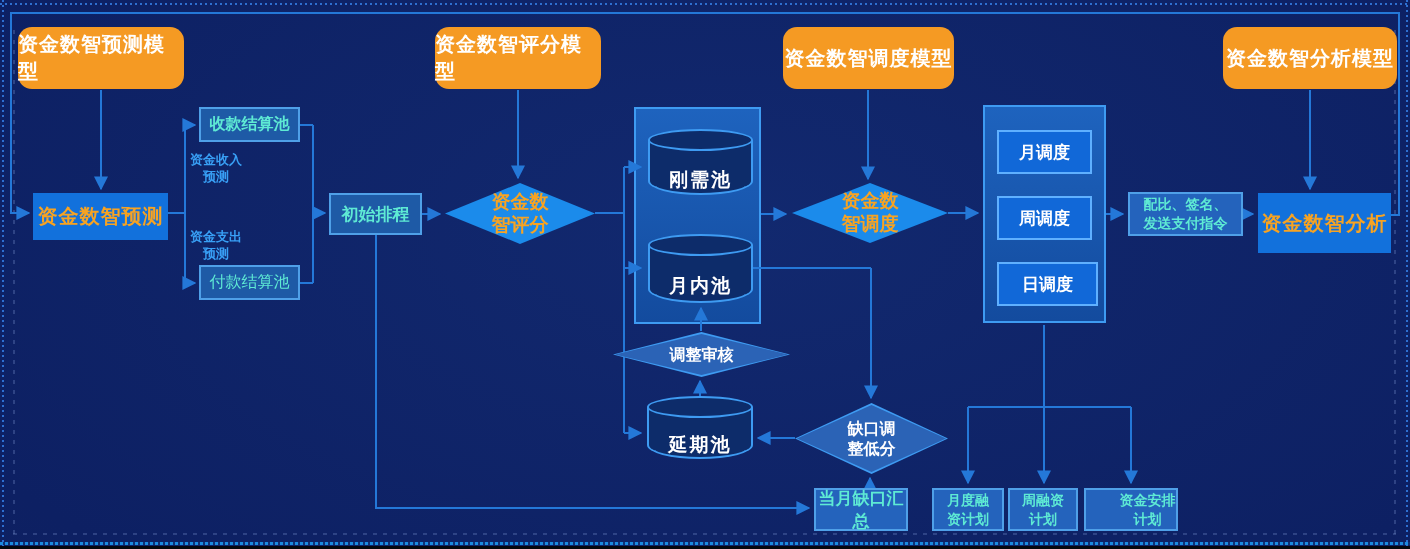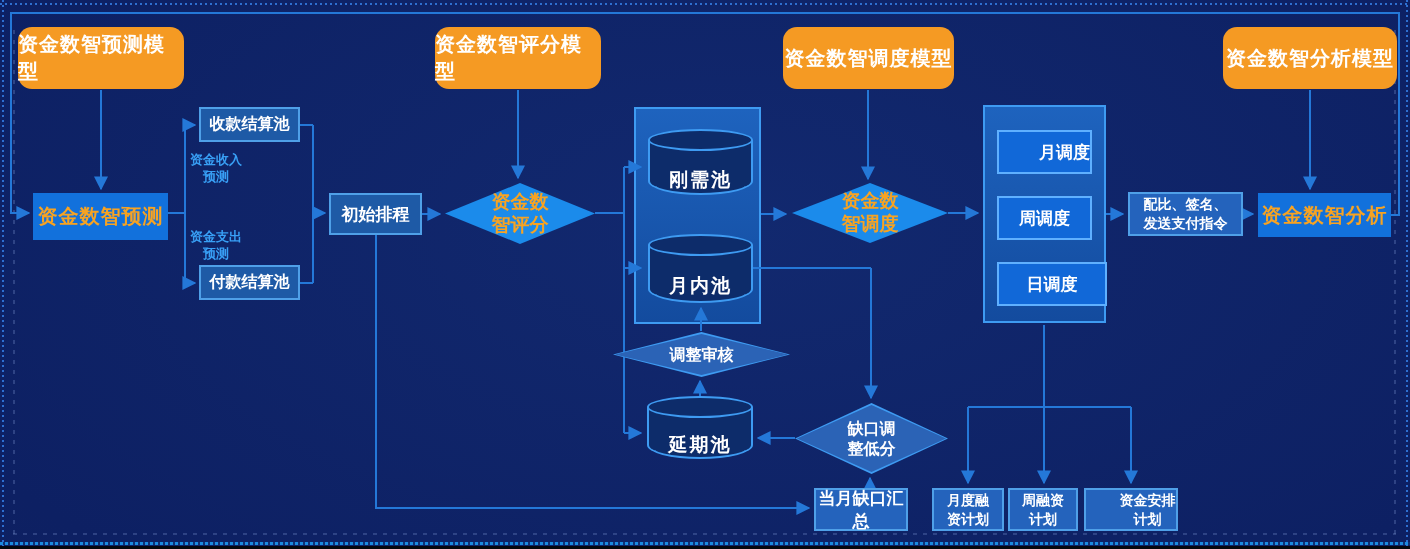--- a/index.html
+++ b/index.html
@@ -26,21 +26,21 @@
     font-size:20px;font-weight:bold;display:flex;align-items:center;justify-content:center;
     letter-spacing:1px;z-index:3;
   }
   .node-bright{
     background:var(--bright-blue,#1271dc);color:var(--text-orange,#f7a322);
     font-size:20px;font-weight:bold;display:flex;align-items:center;justify-content:center;
     letter-spacing:1px;z-index:3;
   }
   .box{
     background:var(--box-fill,#1e5aa6);border:2px solid var(--box-border,#4fa0e8);
-    color:#ffffff;display:flex;flex-direction:column;align-items:center;justify-content:center;
+    color:#5eead4;display:flex;flex-direction:column;align-items:center;justify-content:center;
     box-sizing:border-box;z-index:3;text-align:center;
   }
   .box.light{background:var(--box-fill-light,#2463bc);}
   .container-box{
     background:linear-gradient(180deg,var(--container-top,#1e63be) 0%,var(--container-bottom,#134b9e) 100%);
     border:2px solid var(--cylinder-border,#3e9bf2);box-sizing:border-box;z-index:1;
   }
   .inner-box{
     background:var(--inner-fill,#1168d8);border:2px solid var(--inner-border,#5fb0ff);
     color:#fff;font-size:17px;font-weight:bold;display:flex;align-items:center;justify-content:center;
@@ -141,28 +141,28 @@
 <div class="abs model-box" style="left:783px;top:27px;width:171px;height:62px;text-align:center;">
     <span>资金数智调度模型</span>
   </div>
 <div class="abs model-box" style="left:1223px;top:27px;width:174px;height:62px;">
     <span>资金数智分析模型</span>
   </div>
 
 <div class="abs node-bright" style="left:33px;top:193px;width:135px;height:47px;">
     <span>资金数智预测</span>
   </div>
-<div class="abs node-bright" style="left:1258px;top:193px;width:133px;height:44px;">
+<div class="abs node-bright" style="left:1258px;top:193px;width:133px;height:60px;">
     <span>资金数智分析</span>
   </div>
 
 <div class="abs box" style="left:199px;top:107px;width:101px;height:35px;font-size:16px;font-weight:bold;">
     <span>收款结算池</span>
   </div>
-<div class="abs box" style="left:199px;top:265px;width:101px;height:35px;font-size:16px;font-weight:bold;">
+<div class="abs box" style="left:199px;top:265px;width:101px;height:35px;font-size:16px;font-weight:normal;">
     <span>付款结算池</span>
   </div>
 
 <div class="abs flow-label two-line" style="left:188px;top:152px;width:56px;">
   <span>资金收入</span>
     <span>预测</span>
 </div>
 <div class="abs flow-label two-line" style="left:188px;top:229px;width:56px;">
   <span>资金支出</span>
     <span>预测</span>
@@ -189,27 +189,27 @@
     <span class="cyl-label">延期池</span>
   </div>
 
 <div class="abs diamond-bright two-line" style="left:792px;top:183px;width:156px;height:60px;">
   <div>
       <span>资金数</span>
       <span>智调度</span>
     </div>
 </div>
 
-<div class="abs inner-box" style="left:997px;top:130px;width:95px;height:44px;justify-content:flex-end;">
+<div class="abs inner-box" style="left:997px;top:130px;width:95px;height:44px;">
     <span>月调度</span>
   </div>
 <div class="abs inner-box" style="left:997px;top:196px;width:95px;height:44px;">
     <span>周调度</span>
   </div>
-<div class="abs inner-box" style="left:997px;top:262px;width:110px;height:44px;">
+<div class="abs inner-box" style="left:997px;top:262px;width:101px;height:44px;">
     <span>日调度</span>
   </div>
 
 <div class="abs box light two-line small-text" style="left:1128px;top:192px;width:115px;height:44px;">
   <span>配比、签名、</span>
     <span>发送支付指令</span>
 </div>
 
 <div class="abs diamond-muted" style="left:613px;top:332px;width:177px;height:45px;">
   <div class="dm-border"></div>

